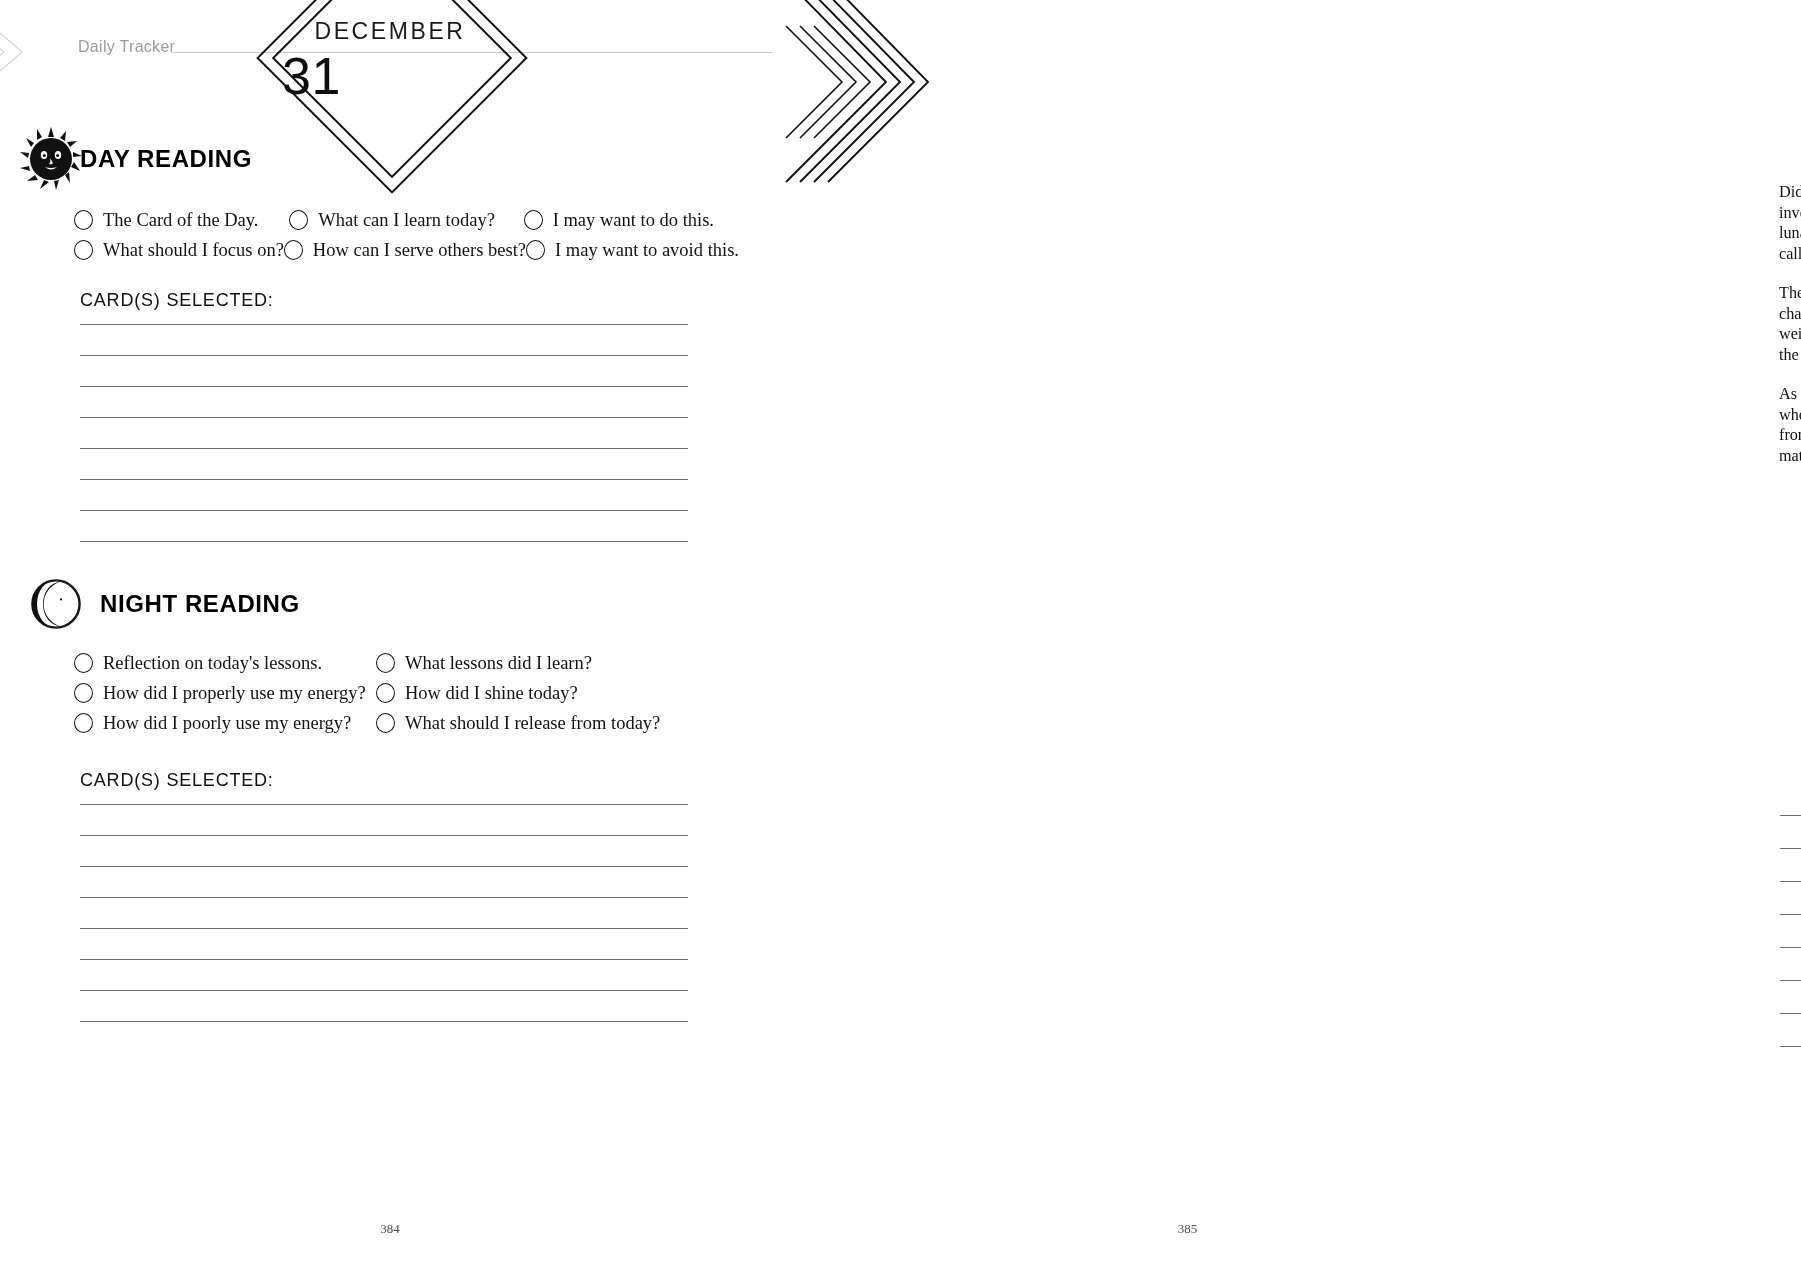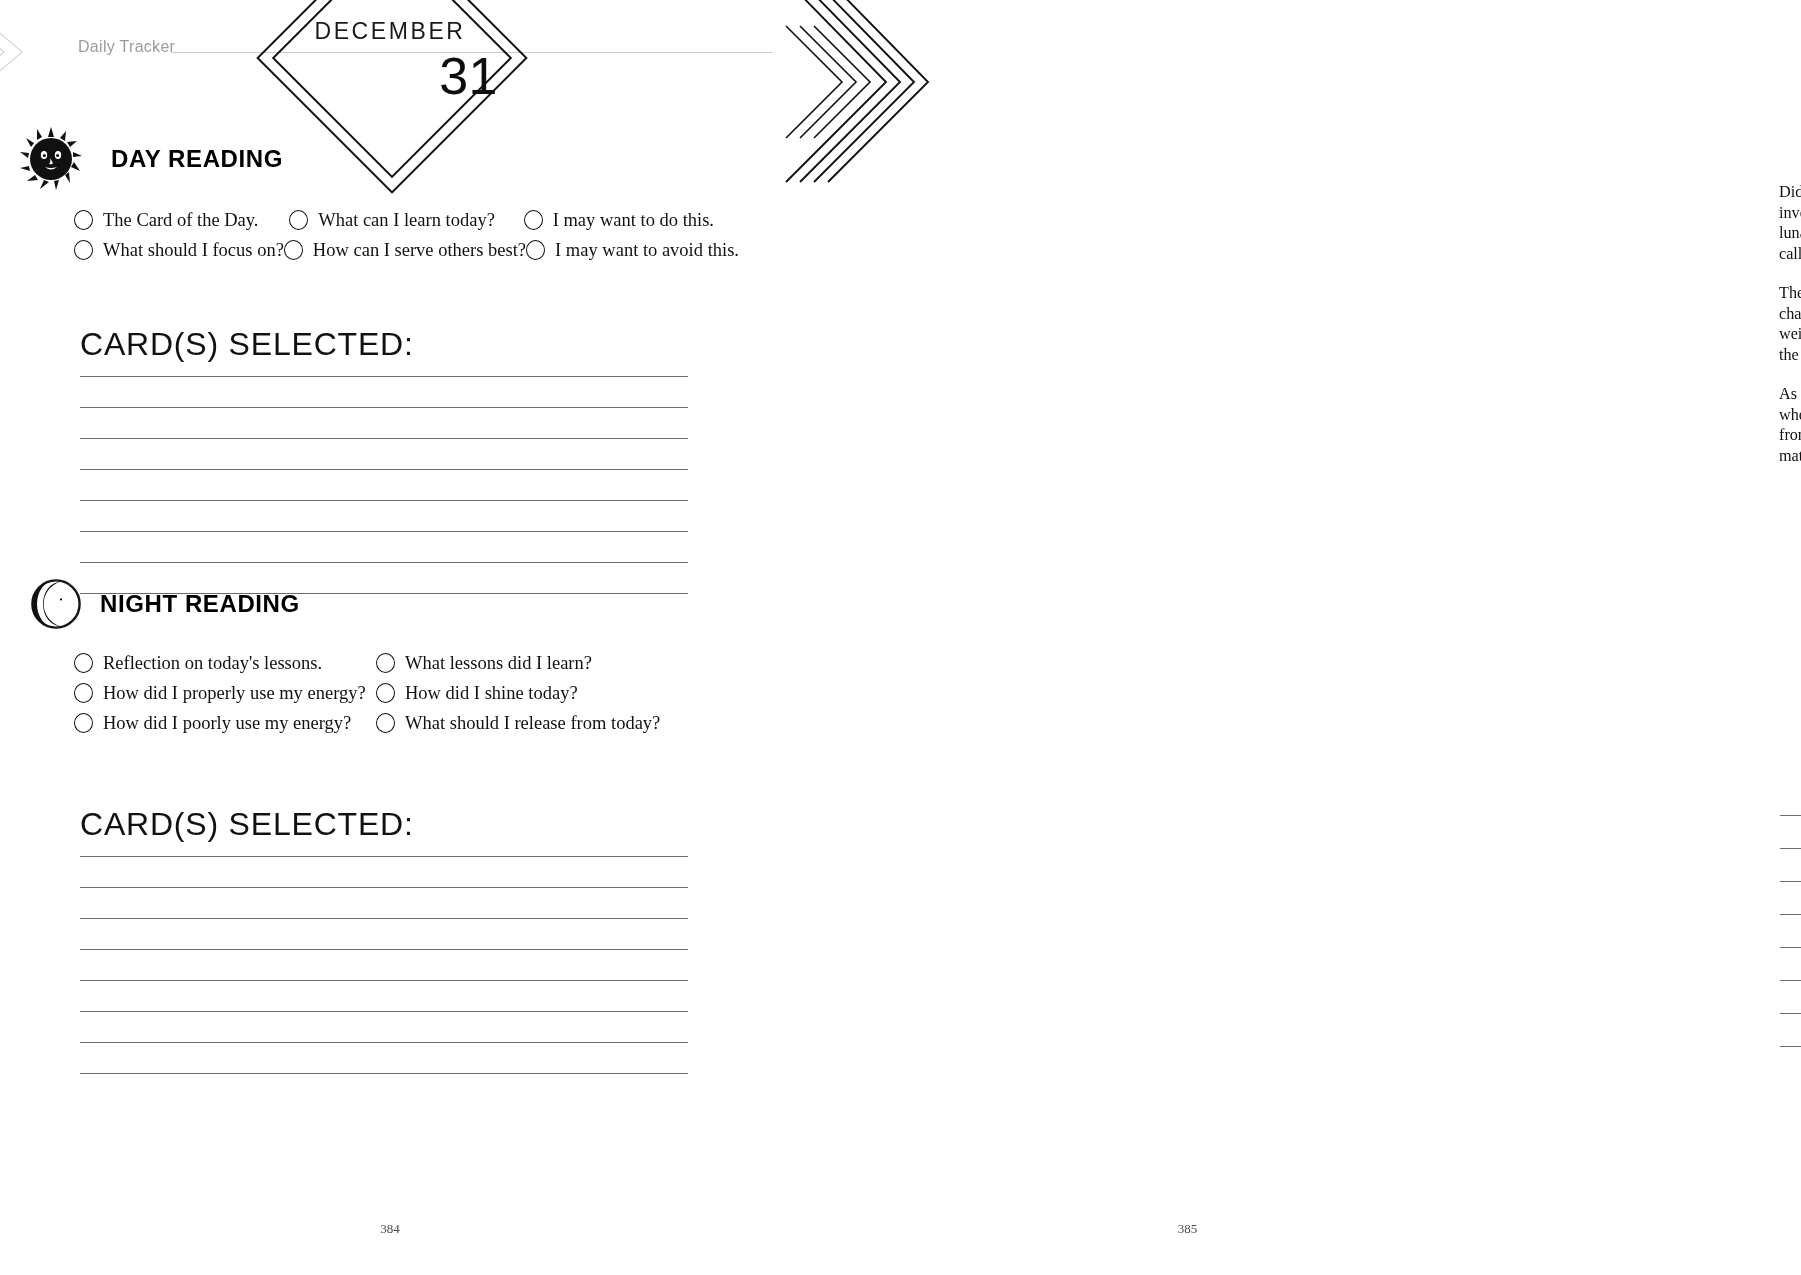--- a/index.html
+++ b/index.html
@@ -28,32 +28,32 @@
     position:absolute;border:2.2px solid #111;
     transform:rotate(45deg);
   }
   .dia-outer{left:14px;top:14px;width:188px;height:188px;}
   .dia-inner{left:25px;top:25px;width:166px;height:166px;}
   .date-month{
     position:absolute;left:0;right:0;top:70px;text-align:center;
     font-size:23px;letter-spacing:2.6px;font-weight:300;color:#1a1a1a;
   }
   .date-day{
-    position:absolute;left:0;right:0;top:98px;text-align:right;
+    position:absolute;left:0;right:0;top:98px;text-align:left;
     font-size:52px;font-weight:400;color:#0d0d0d;letter-spacing:.5px;
   }
 
   
   .section-head{position:absolute;display:flex;align-items:center;}
   .section-head .badge{width:66px;height:66px;position:relative;flex:none;}
   .section-head .sec-title{
     font-size:24px;font-weight:700;letter-spacing:.6px;color:#000;
     margin-left:-4px;
   }
-  .day-head{left:18px;top:126px;gap:31px;}
+  .day-head{left:18px;top:126px;}
   .night-head{left:30px;top:578px;}
   .night-head .sec-title{margin-left:18px;}
 
   
   .opts{position:absolute;font-family:"Liberation Serif",serif;}
   .day-opts{left:74px;top:210px;width:640px;}
   .night-opts{left:74px;top:653px;width:600px;}
   .opt-row{display:flex;margin-bottom:10px;}
   .opt{display:flex;align-items:center;}
   .opt .radio{
@@ -64,23 +64,22 @@
 
   .day-opts .c1{width:246px;}
   .day-opts .c2{width:268px;}
   .day-opts .c3{width:200px;}
   .night-opts .c1{width:302px;}
   .night-opts .c2{width:290px;}
 
   
   .cards-sel{position:absolute;}
   .cards-sel .cs-label{
-    font-size:32px;letter-spacing:.8px;font-weight:400;color:#111;
+    font-size:18px;letter-spacing:.8px;font-weight:400;color:#111;
     padding-bottom:6px;
-    margin-top:36px;
   }
   .cs-line{height:1px;background:#6d6d6d;margin-top:0;}
   .cs-lines .cs-line{margin-top:30px;}
   .cs-lines .cs-line.first{margin-top:7px;}
 
   .day-cards{left:80px;top:290px;width:608px;}
   .night-cards{left:80px;top:770px;width:608px;}
 
   .page-num{
     position:absolute;bottom:38px;text-align:center;

